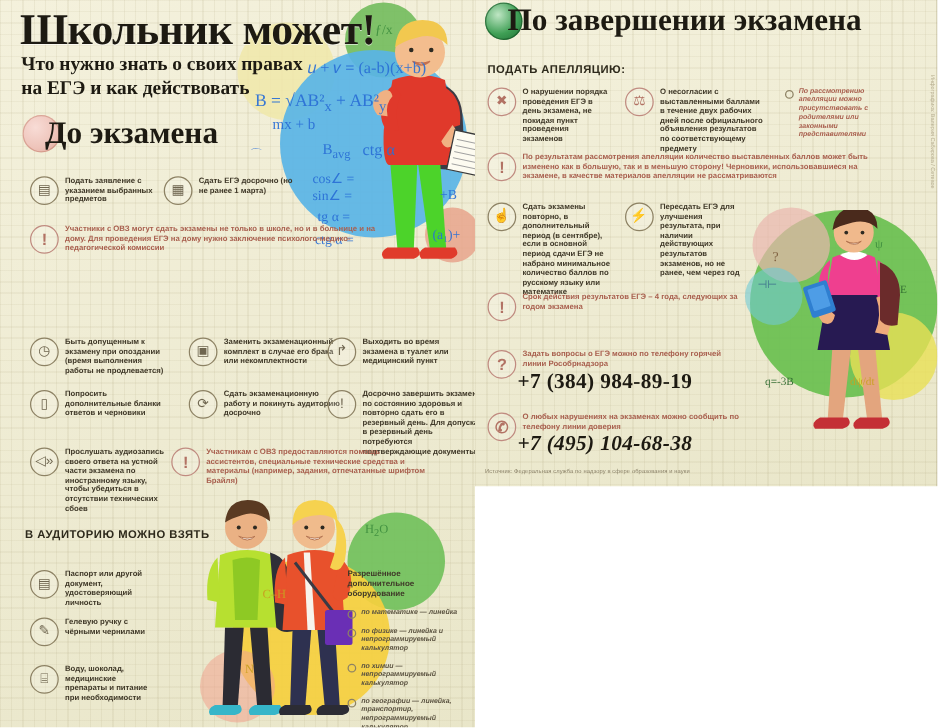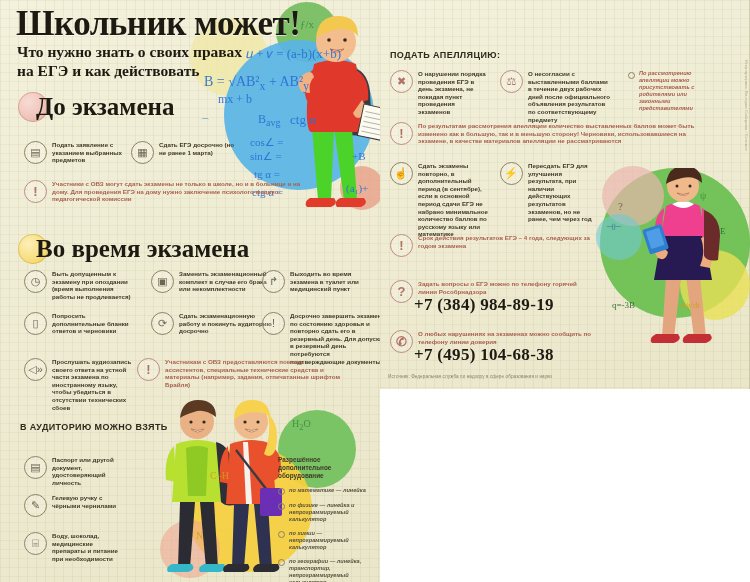--- a/index.html
+++ b/index.html
@@ -182,24 +182,20 @@
     </div>
     <div class="item" style="left:131px;top:141px;">
       <span class="ico">▦</span>
       <span class="itxt w78">Сдать ЕГЭ досрочно (но не ранее 1 марта)</span>
     </div>
     <div class="item" style="left:24px;top:180px;">
       <span class="ico warn rose">!</span>
       <span class="itxt note w250">Участники с ОВЗ могут сдать экзамены не только в школе, но и в больнице и на дому. Для проведения ЕГЭ на дому нужно заключение психолого-медико-педагогической комиссии</span>
     </div>
 
-    <div class="sec-head" style="left:18px;top:234px;">
-      <span class="sec-badge yellow"></span>
-      <span class="sec-title">Во время экзамена</span>
-    </div>
 
     <div class="item" style="left:24px;top:270px;">
       <span class="ico">◷</span>
       <span class="itxt w84">Быть допущенным к экзамену при опоздании (время выполнения работы не продлевается)</span>
     </div>
     <div class="item" style="left:151px;top:270px;">
       <span class="ico">▣</span>
       <span class="itxt w95">Заменить экзаменационный комплект в случае его брака или некомплектности</span>
     </div>
     <div class="item" style="left:262px;top:270px;">
@@ -342,20 +338,24 @@
       </svg>
 
       <div class="formula grn" style="left:320px;top:190px;font-size:10px;">ψ</div>
       <div class="formula" style="left:238px;top:200px;font-size:11px;color:#7a5a3a;">?</div>
       <div class="formula" style="left:226px;top:222px;font-size:9px;color:#3a6a8a;">⊣⊢</div>
       <div class="formula ylw" style="left:300px;top:300px;font-size:9px;">dψ/dt</div>
       <div class="formula grn" style="left:232px;top:300px;font-size:9px;color:#2f6b2f;">q=-3B</div>
       <div class="formula grn" style="left:340px;top:226px;font-size:9px;color:#2f6b2f;">E</div>
     </div>
 
+    <div class="sec-head" style="left:8px;top:2px;">
+      <span class="sec-badge green"></span>
+      <span class="sec-title">По завершении экзамена</span>
+    </div>
 
     <div class="sub-head" style="left:10px;top:50px;">ПОДАТЬ АПЕЛЛЯЦИЮ:</div>
 
     <div class="item" style="left:10px;top:70px;">
       <span class="ico rose">✖</span>
       <span class="itxt w70">О нарушении порядка проведения ЕГЭ в день экзамена, не покидая пункт проведения экзаменов</span>
     </div>
     <div class="item" style="left:120px;top:70px;">
       <span class="ico rose">⚖</span>
       <span class="itxt w84">О несогласии с выставленными баллами в течение двух рабочих дней после официального объявления результатов по соответствующему предмету</span>
@@ -387,18 +387,18 @@
     <div class="item" style="left:10px;top:280px;">
       <span class="ico warn rose">?</span>
       <span class="itxt note w175">Задать вопросы о ЕГЭ можно по телефону горячей линии Рособрнадзора</span>
     </div>
     <div class="phone" style="left:34px;top:295px;">+7 (384) 984-89-19</div>
 
     <div class="item" style="left:10px;top:330px;">
       <span class="ico warn rose">✆</span>
       <span class="itxt note w175">О любых нарушениях на экзаменах можно сообщить по телефону линии доверия</span>
     </div>
-    <div class="phone" style="left:34px;top:345px;">+7 (495) 104-68-38</div>
+    <div class="phone" style="left:34px;top:345px;font-style:italic;">+7 (495) 104-68-38</div>
 
     <div class="src" style="left:8px;top:374px;">Источник: Федеральная служба по надзору в сфере образования и науки</div>
     <div class="vert-credit">Инфографика: Валерия Сабирова / Сетевое</div>
   </div>
 </div>
 
 </body></html>

